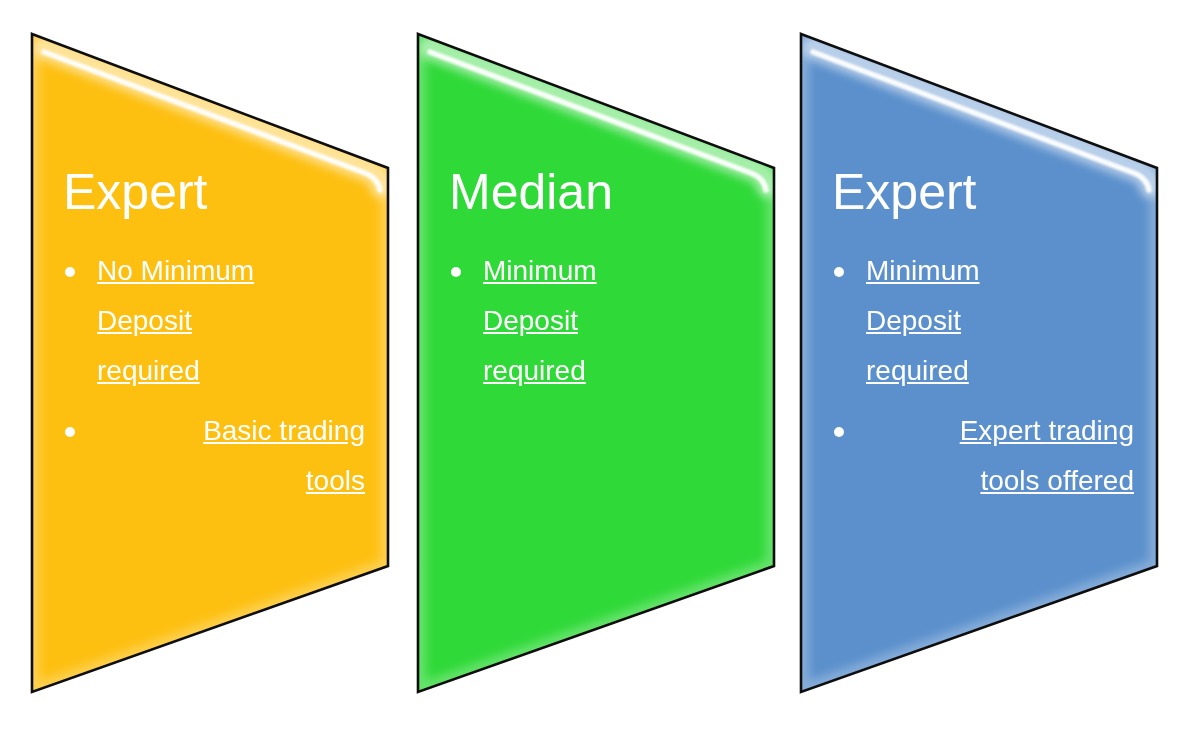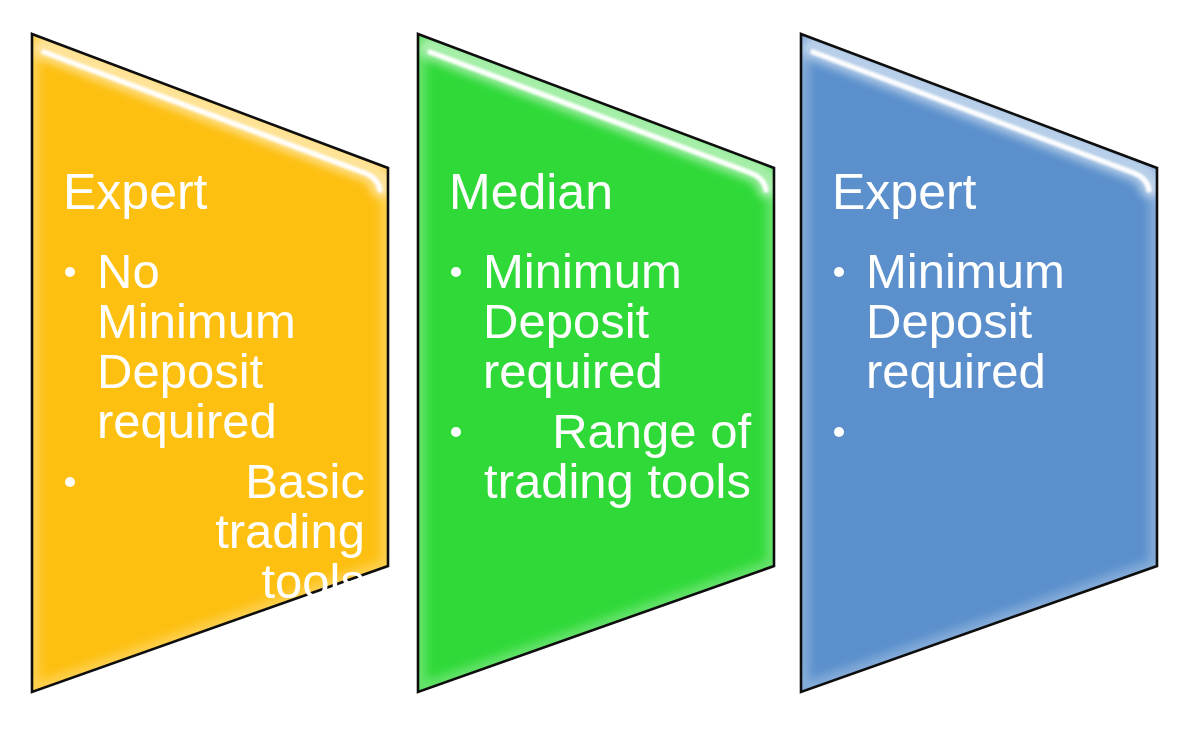--- a/index.html
+++ b/index.html
@@ -20,21 +20,21 @@
   .gloss-band{fill:none;stroke:#ffffff;stroke-width:22;stroke-opacity:0.5;stroke-linecap:round;}
   .gloss-stripe{fill:none;stroke:#ffffff;stroke-width:5.5;stroke-opacity:0.95;stroke-linecap:round;}
   .card-content{
     position:absolute;left:34px;top:134px;width:302px;
     color:var(--ink,#ffffff);
   }
   .card-title{
     font-size:50px;line-height:55px;font-weight:400;
     margin:0 0 26px 0;
   }
-  .bullets{list-style:none;margin:0;padding:0;font-size:49px;line-height:50px;}
+  .bullets{list-style:none;margin:0;padding:0;font-size:28px;line-height:50px;text-decoration:underline;}
   .bullet{position:relative;padding-left:34px;}
   .bullet + .bullet{margin-top:10px;text-align:right;}
   .dot{
     position:absolute;left:2px;top:21px;width:10px;height:10px;
     border-radius:50%;background:var(--ink,#ffffff);
   }
   .bullet-text{white-space:pre-line;}
 </style>
 </head>
 <body style="background: rgb(255, 255, 255);">
@@ -98,25 +98,20 @@
     </svg>
     <div class="card-content">
       <h2 class="card-title">Median</h2>
       <ul class="bullets">
         <li class="bullet">
           <span class="dot"></span>
           <span class="bullet-text">Minimum
 Deposit
 required</span>
         </li>
-        <li class="bullet">
-          <span class="dot"></span>
-          <span class="bullet-text">Range of
-trading tools</span>
-        </li>
       </ul>
     </div>
   </div>
 
   <div class="card pos-2" style="--fill: #5B90CC; --ink: #FFFFFF;">
     <svg class="card-bg" viewBox="0 0 362 664">
       <polygon class="shape-fill" points="3,3 359,137 359,535 3,661" style="fill:var(--fill)"></polygon>
       <g clip-path="url(#shapeClip)">
         <polygon class="rim-light" points="3,3 359,137 359,535 3,661" filter="url(#blurRim)"></polygon>
         <path class="gloss-band" d="M15,18 L336,139 Q350,144 352,156" filter="url(#blurSoft)"></path>
@@ -128,18 +123,20 @@
       <h2 class="card-title">Expert</h2>
       <ul class="bullets">
         <li class="bullet">
           <span class="dot"></span>
           <span class="bullet-text">Minimum
 Deposit
 required</span>
         </li>
         <li class="bullet">
           <span class="dot"></span>
+          <span class="bullet-text">Expert trading
+tools offered</span>
         </li>
       </ul>
     </div>
   </div>
 
 </div>
 
 </body></html>

